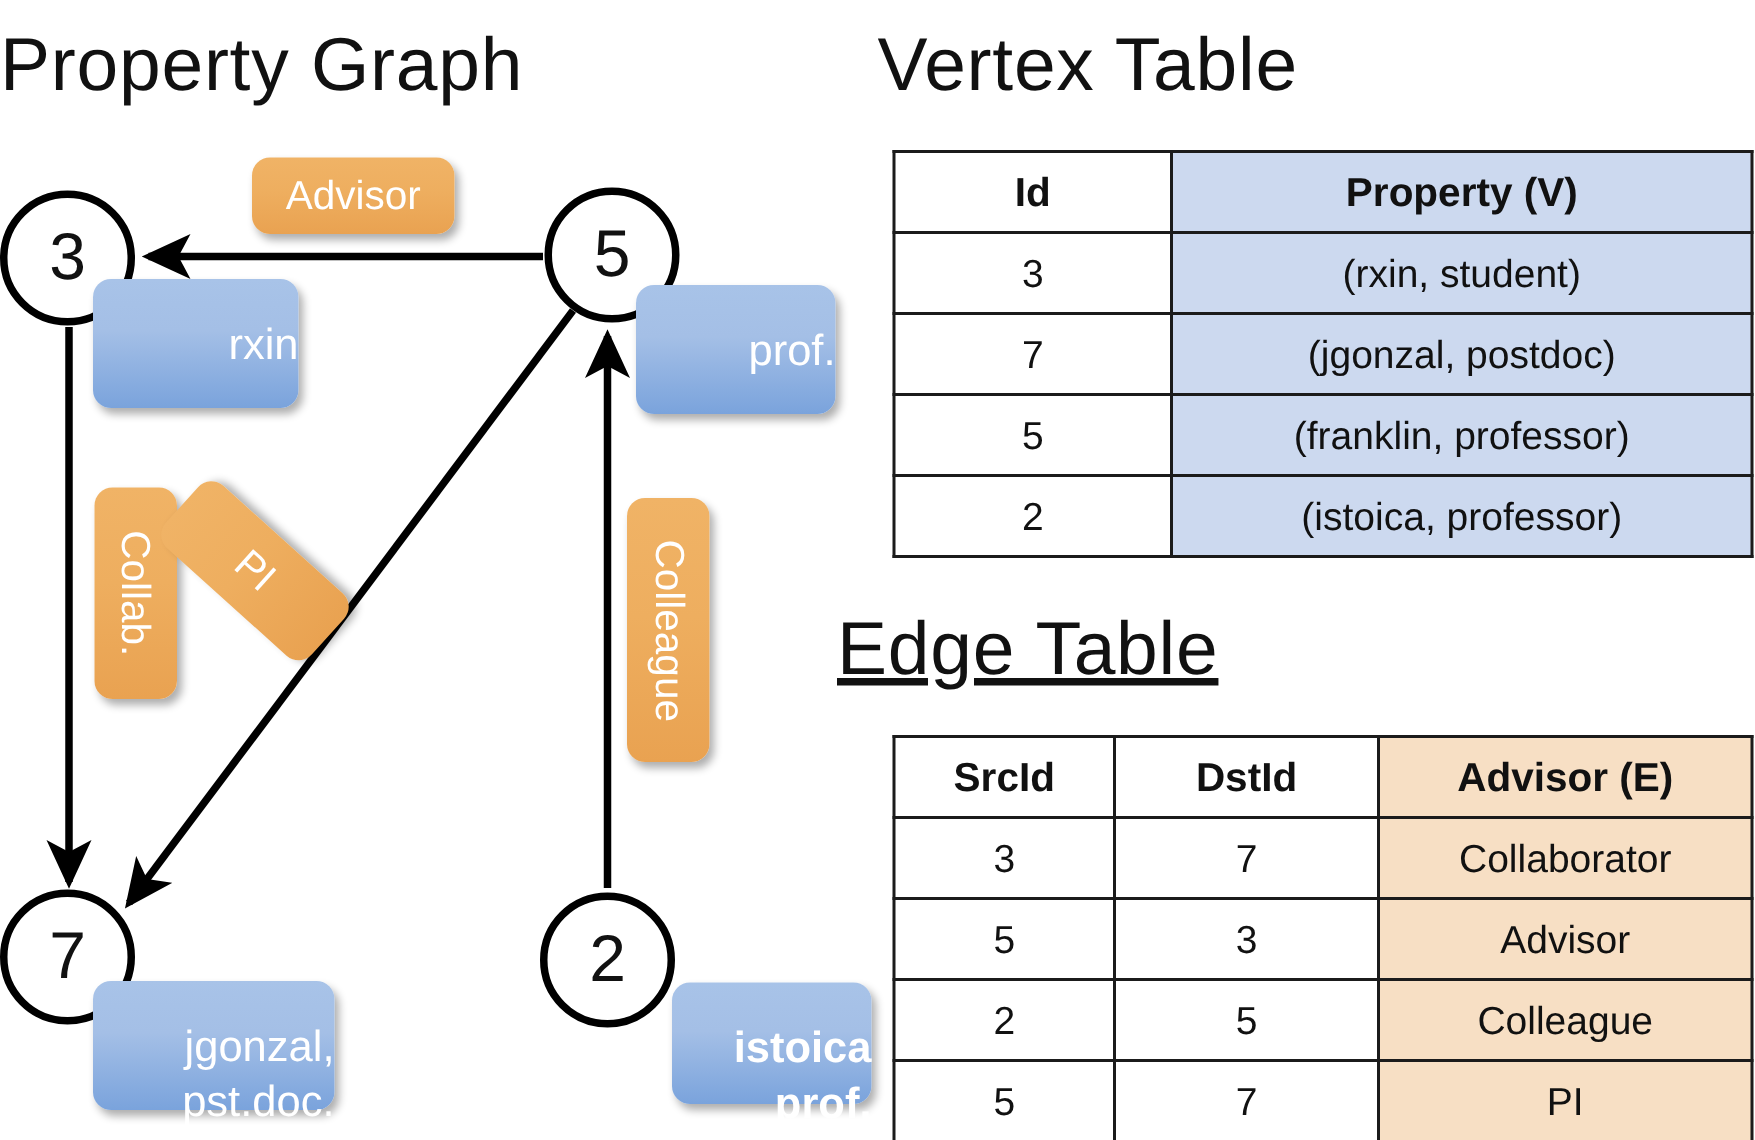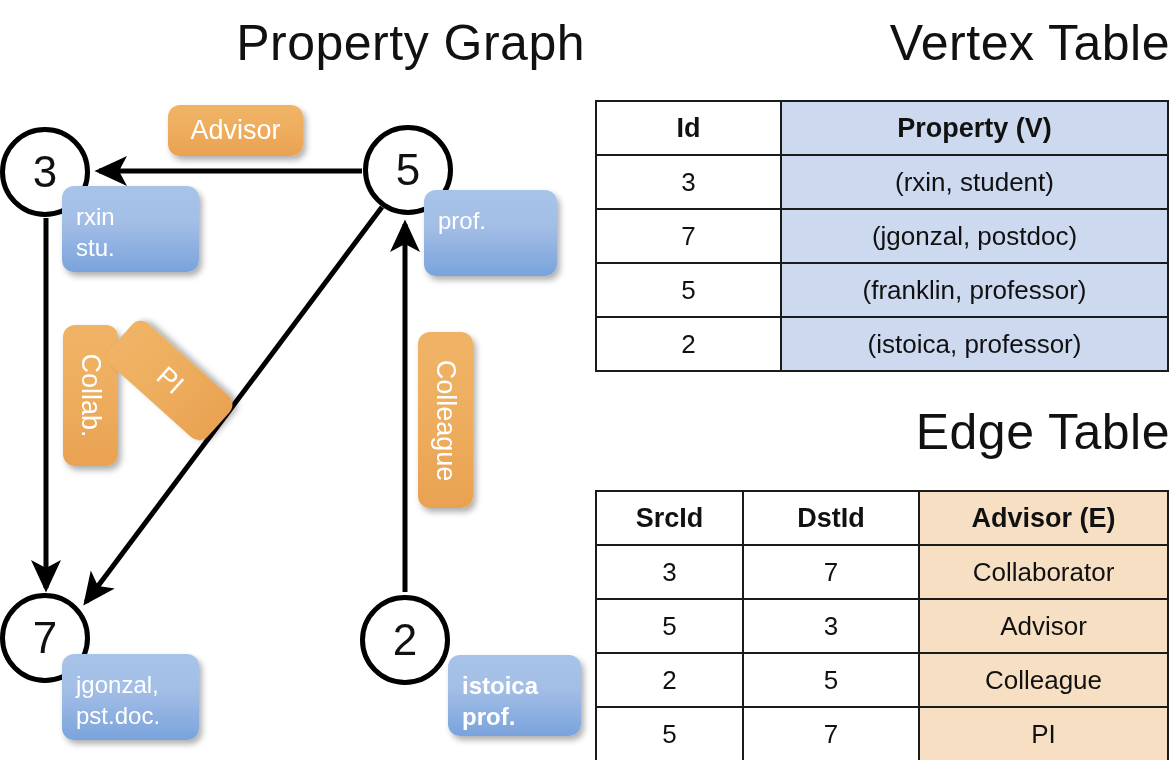--- a/index.html
+++ b/index.html
@@ -16,25 +16,25 @@
 
   
   .big-title {
     position: absolute;
     font-family: "Liberation Sans", sans-serif;
     font-weight: 300;
     font-size: 50px;
     letter-spacing: 0.5px;
     color: #111;
     white-space: nowrap;
-    text-align: right;
+    text-align: left;
   }
   #title-property-graph { left: 0px;   top: 14px;  width: 585px; }
   #title-vertex-table   { left: 585px; top: 14px;  width: 585px; }
-  #title-edge-table     { left: 585px; top: 403px; width: 585px; }
+  #title-edge-table     { left: 558px; top: 403px; width: 585px; text-decoration: underline; }
 
   
   #graph-panel {
     position: absolute; left: 0; top: 0; width: 585px; height: 760px;
   }
   #graph-edges { position: absolute; left: 0; top: 0; }
 
   .node {
     position: absolute;
     width: 90px; height: 90px;
@@ -55,28 +55,29 @@
 
   
   .prop-box {
     position: absolute;
     border-radius: 12px;
     background: linear-gradient(to bottom, #a8c3e8 0%, #a4bfe6 40%, #7aa3dc 100%);
     box-shadow: 3px 4px 6px rgba(0,0,0,0.32);
     color: #ffffff;
     font-family: "Liberation Sans", sans-serif;
     font-weight: 300;
-    font-size: 24px;
+    font-size: 29px;
     line-height: 1.28;
-    padding: 16px 0 0 14px;
+    padding: 26px 0 0 14px;
     z-index: 4;
+    text-align: right;
   }
   #prop-rxin     { left: 62px;  top: 186px; width: 137px; height: 86px; }
   #prop-franklin { left: 424px; top: 190px; width: 133px; height: 86px; }
-  #prop-jgonzal  { left: 62px;  top: 654px; width: 137px; height: 86px; }
+  #prop-jgonzal  { left: 62px;  top: 654px; width: 161px; height: 86px; }
   #prop-istoica  { left: 448px; top: 655px; width: 133px; height: 81px; font-weight: bold; }
 
   
   .edge-label {
     position: absolute;
     border-radius: 12px;
     background: linear-gradient(to bottom, #f0b366 0%, #eeae5f 45%, #e9a251 100%);
     box-shadow: 3px 4px 6px rgba(0,0,0,0.32);
     color: #ffffff;
     font-family: "Liberation Sans", sans-serif;
@@ -158,21 +159,20 @@
   </div>
   <div class="node" id="node-7">
     <span>7</span>
   </div>
   <div class="node" id="node-2">
     <span>2</span>
   </div>
 
   <div class="prop-box" id="prop-rxin">
     <div>rxin</div>
-    <div>stu.</div>
   </div>
   <div class="prop-box" id="prop-franklin">
     <div>prof.</div>
   </div>
   <div class="prop-box" id="prop-jgonzal">
     <div>jgonzal,</div>
     <div>pst.doc.</div>
   </div>
   <div class="prop-box" id="prop-istoica">
     <div>istoica</div>

